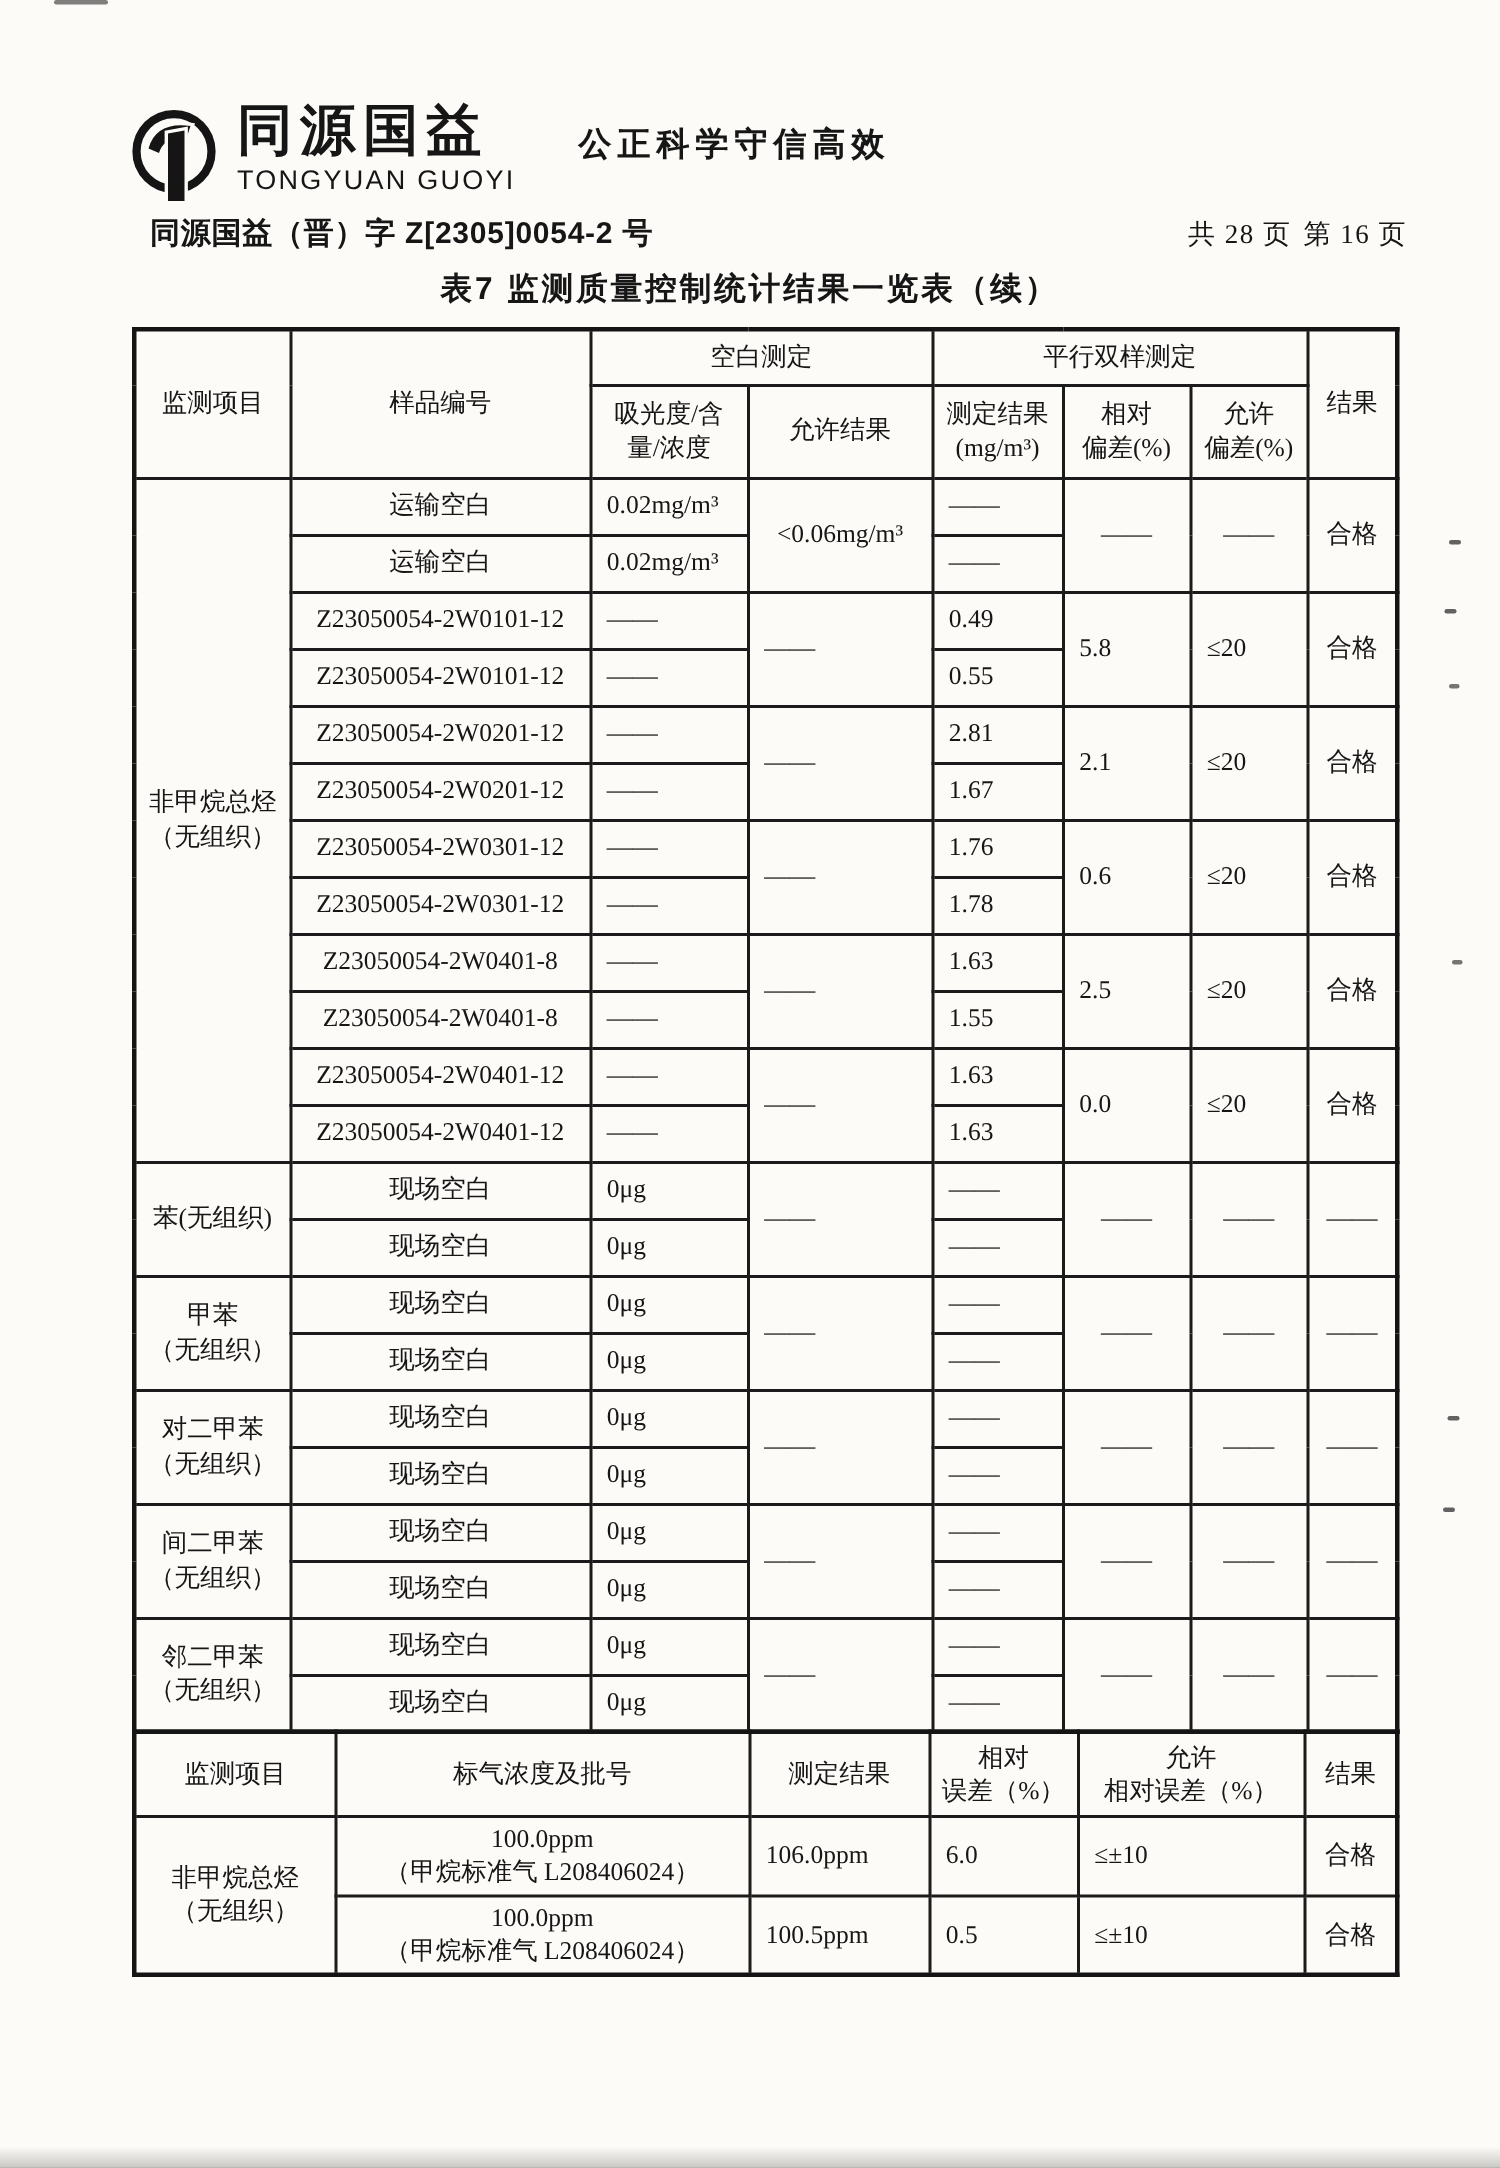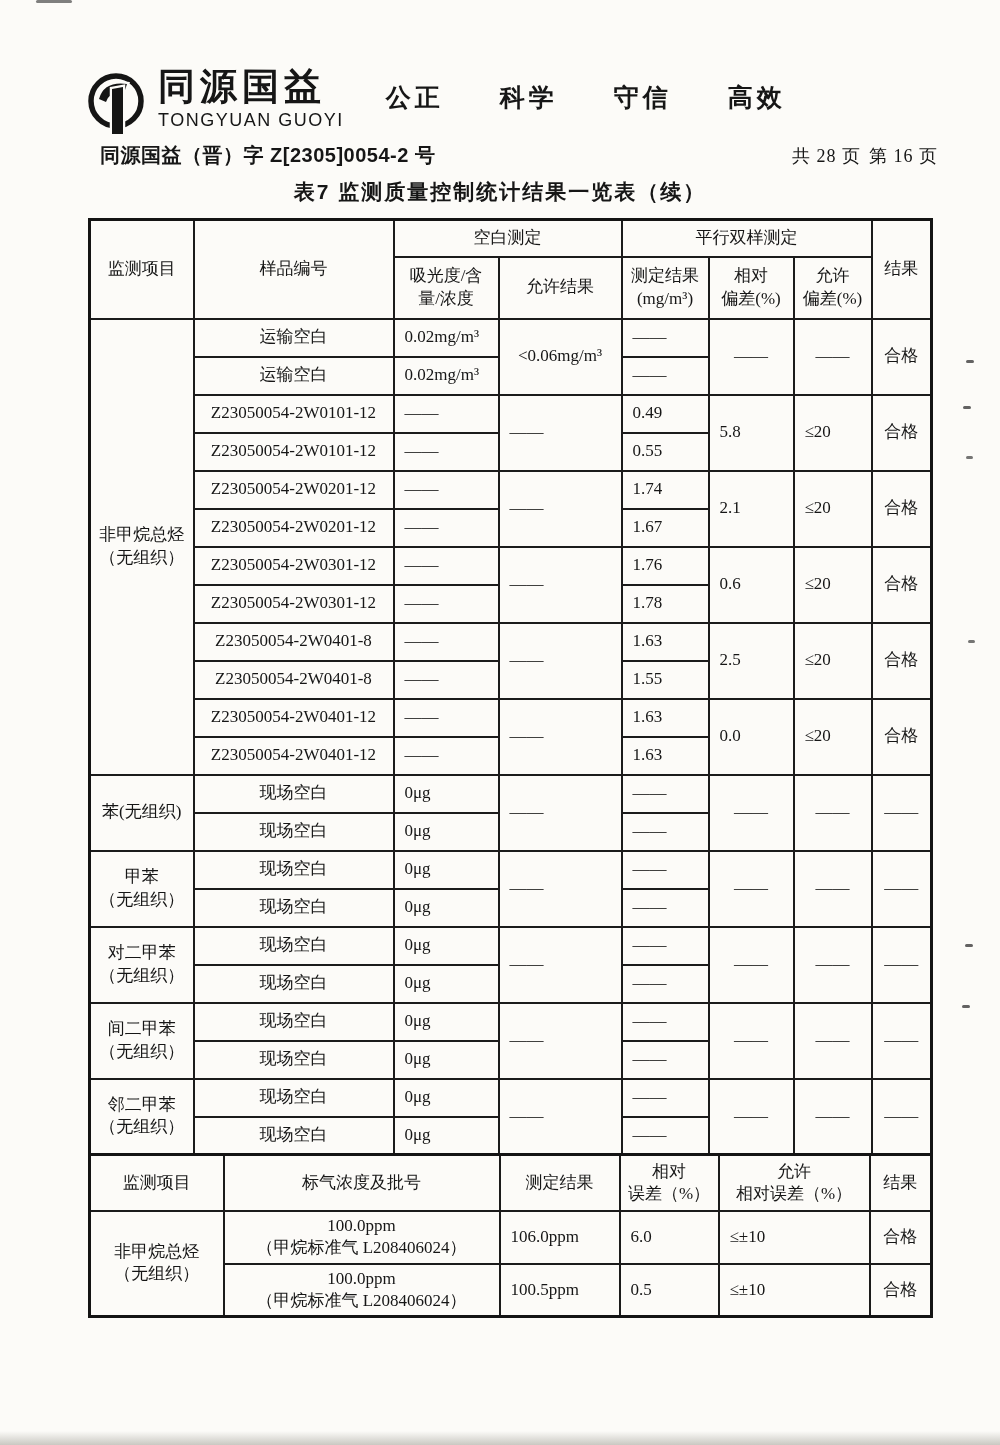--- a/index.html
+++ b/index.html
@@ -7,23 +7,23 @@
     position:relative;width:1000px;height:1445px;margin:0 auto;
     background:#fcfbf8;overflow:hidden;color:#161616;
     font-family:"Liberation Serif","DejaVu Serif",serif;
   }
   
   .letterhead{position:absolute;left:86px;top:68px;right:60px;display:flex;align-items:flex-start;}
   .logo{display:flex;align-items:flex-start;}
   .logo-txt{margin-left:8px;font-family:"Liberation Sans","DejaVu Sans",sans-serif;}
   .logo-cn{font-size:37px;font-weight:900;letter-spacing:5px;line-height:1.05;white-space:nowrap;}
   .logo-en{font-size:18px;font-weight:400;letter-spacing:1.5px;margin-top:3px;white-space:nowrap;}
-  .slogans{display:flex;gap:56px;margin-left:42px;margin-top:13px;
+  .slogans{display:flex;margin-left:42px;margin-top:13px;
     font-family:"Liberation Sans","DejaVu Sans",sans-serif;
-    font-size:25px;font-weight:900;letter-spacing:4px;white-space:nowrap;}
+    font-size:22px;font-weight:900;letter-spacing:4px;white-space:nowrap;}
   
   .doc-line{position:absolute;left:100px;right:62px;top:142px;display:flex;justify-content:space-between;align-items:baseline;}
   .doc-no{font-family:"Liberation Sans","DejaVu Sans",sans-serif;font-size:20px;font-weight:700;letter-spacing:0.5px;}
   .pg{font-size:18px;letter-spacing:1px;display:flex;gap:8px;}
   
   .title{position:absolute;top:178px;left:0;width:100%;text-align:center;
     font-family:"Liberation Sans","DejaVu Sans",sans-serif;
     font-size:21px;font-weight:700;letter-spacing:2px;}
   
   .tables{position:absolute;left:88px;top:218px;}
@@ -146,21 +146,21 @@
       </tr>
       <tr class="r">
         <td>Z23050054-2W0101-12</td>
         <td class="l">——</td>
         <td class="l">0.55</td>
       </tr>
       <tr class="r">
         <td>Z23050054-2W0201-12</td>
         <td class="l">——</td>
         <td rowspan="2" class="l">——</td>
-        <td class="l">1.74</td>
+        <td class="l">2.81</td>
         <td rowspan="2" class="l">2.1</td>
         <td rowspan="2" class="l">≤20</td>
         <td rowspan="2">合格</td>
       </tr>
       <tr class="r">
         <td>Z23050054-2W0201-12</td>
         <td class="l">——</td>
         <td class="l">1.67</td>
       </tr>
       <tr class="r">

